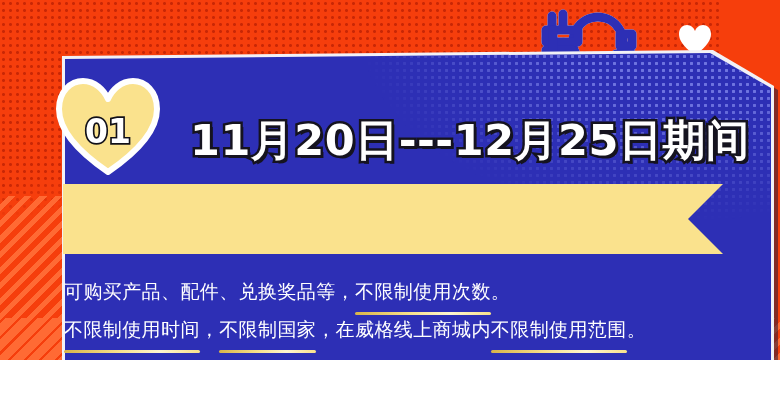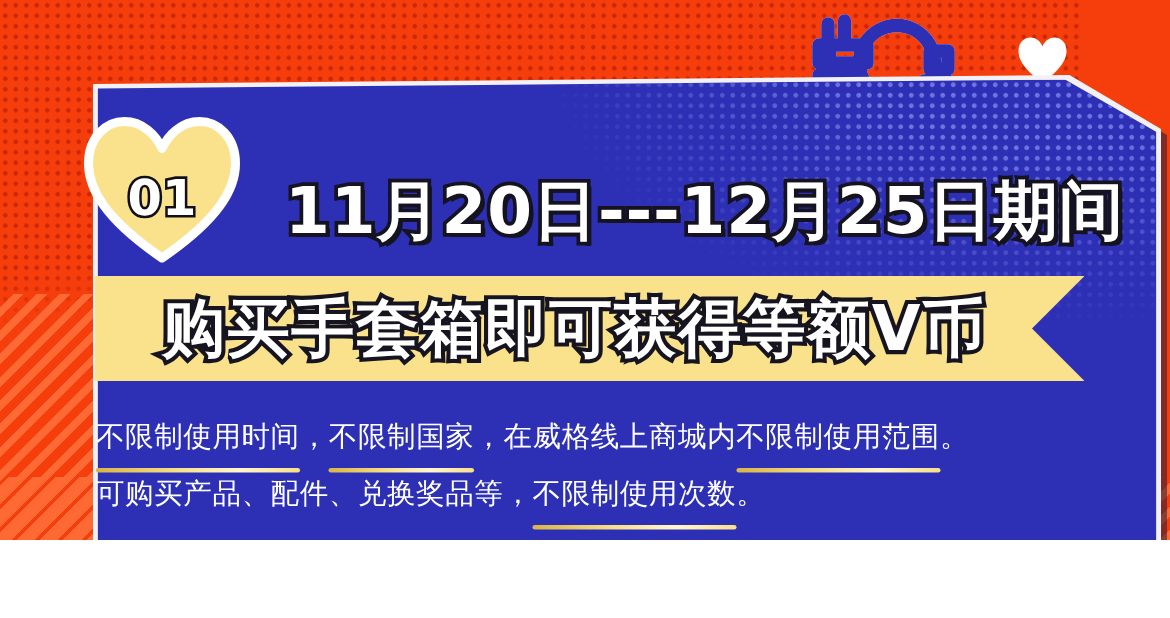--- a/index.html
+++ b/index.html
@@ -254,20 +254,19 @@
   <div class="badge">
     <svg width="108" height="100" viewBox="0 0 108 100" xmlns="http://www.w3.org/2000/svg">
       <path d="M54 96 C16 70 5 50 5 33 C5 15 17 5 29 5 C41 5 50 14 54 23 C58 14 67 5 79 5 C91 5 103 15 103 33 C103 50 92 70 54 96 Z" fill="#FAE28D" stroke="#FFFFFF" stroke-width="6" stroke-linejoin="round"></path>
     </svg>
     <div class="badge-number">01</div>
   </div>
 
   <div class="date-line">11月20日---12月25日期间</div>
 
   <div class="ribbon"></div>
-  <div class="ribbon-text">购买手套箱即可获得等额V币</div>
 
   <div class="body-copy">
+    <span class="row" id="body-line-1"><span>可购买产品、配件、兑换奖品等，</span><span class="u">不限制使用次数</span><span>。</span></span>
     <span class="row" id="body-line-0"><span class="u">不限制使用时间</span><span>，</span><span class="u">不限制国家</span><span>，在威格线上商城内</span><span class="u">不限制使用范围</span><span>。</span></span>
-    <span class="row" id="body-line-1"><span>可购买产品、配件、兑换奖品等，</span><span class="u">不限制使用次数</span><span>。</span></span>
   </div>
 
 </div>
 
 </body></html>

